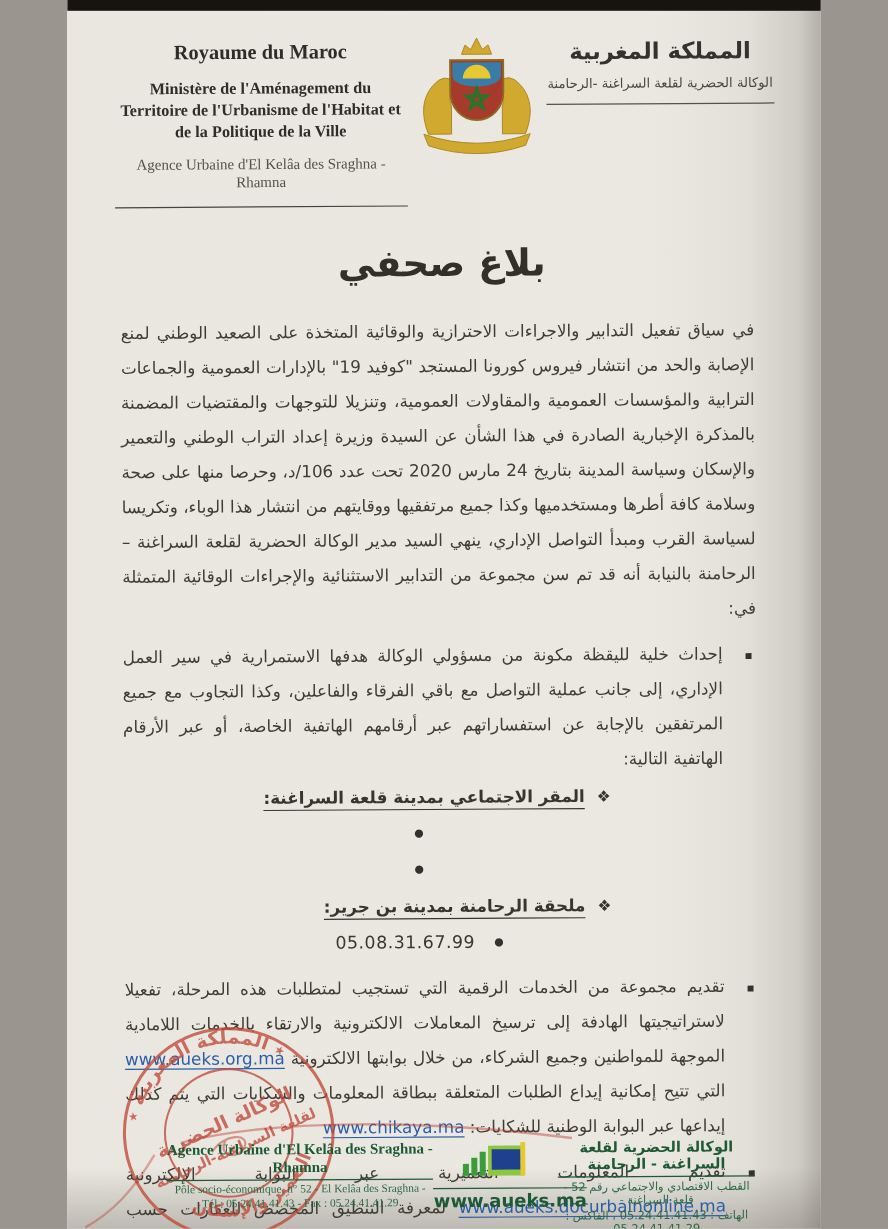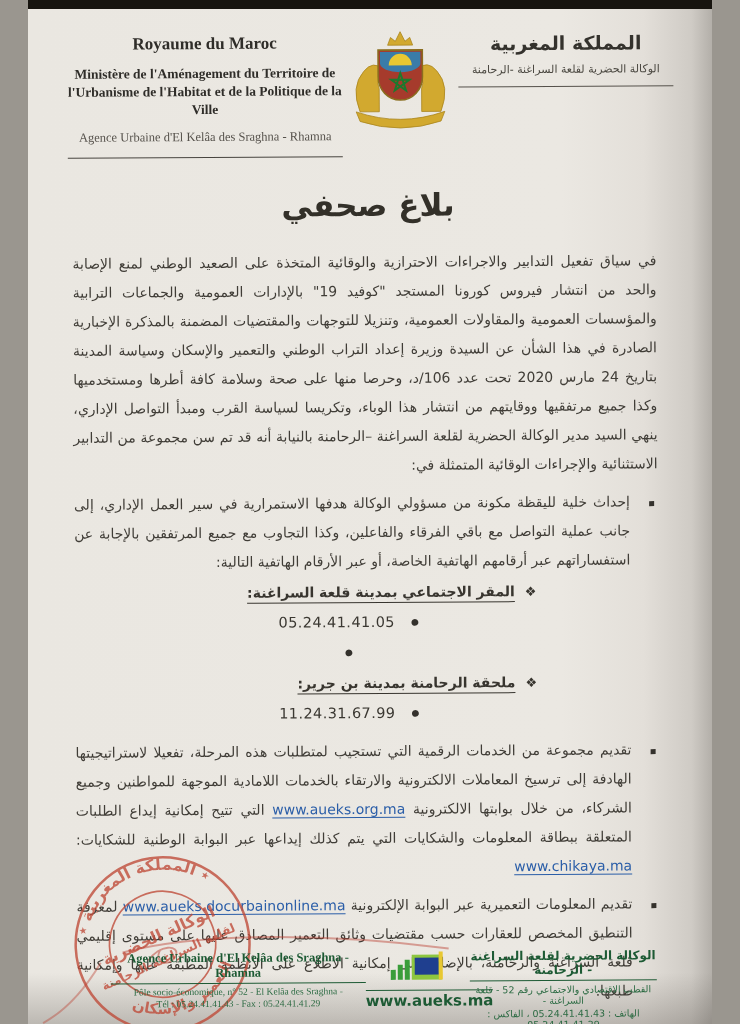--- a/index.html
+++ b/index.html
@@ -1,16 +1,16 @@
 <!DOCTYPE html>
 <html lang="ar"><head>
 <meta charset="utf-8">
 <style>
   html,body{margin:0;padding:0;background:#9a968f;}
-  .page{position:relative;width:684px;height:1024px;overflow:hidden;margin:0 auto;
+  .page{position:relative;width:628px;height:1024px;overflow:hidden;margin:0 auto;
     background:
       linear-gradient(180deg, rgba(0,0,0,0) 0%, rgba(0,0,0,0) 95%, rgba(70,64,58,.28) 100%),
       linear-gradient(90deg, #eae7e1 0%, #ebe8e2 78%, #e3dfd9 90%, #cfcbc5 97%, #b3afa9 100%),
       #eae7e1;
     font-family:"DejaVu Sans",sans-serif;}
   .topstrip{position:absolute;top:0;left:0;right:0;height:9px;background:#17140f;}
   .content{position:absolute;top:9px;left:0;right:0;bottom:0;transform:rotate(-0.35deg);}
 
   
   .header{display:flex;justify-content:space-between;align-items:flex-start;padding:24px 36px 0 42px;}
@@ -105,33 +105,32 @@
         <span class="mk">▪</span>
         <span>إحداث خلية لليقظة مكونة من مسؤولي الوكالة هدفها الاستمرارية في سير العمل الإداري، إلى جانب عملية التواصل مع باقي الفرقاء والفاعلين، وكذا التجاوب مع جميع المرتفقين بالإجابة عن استفساراتهم عبر أرقامهم الهاتفية الخاصة، أو عبر الأرقام الهاتفية التالية:</span>
       </div>
 
       <div class="ph-head">
         <span class="dm">❖</span>
         <span class="tx">المقر الاجتماعي بمدينة قلعة السراغنة:</span>
       </div>
       <div class="ph-num">
         <span class="dot">●</span>
-        <span class="num">05.24.41.41.05</span>
       </div>
       <div class="ph-num">
         <span class="dot">●</span>
       </div>
 
       <div class="ph-head">
         <span class="dm">❖</span>
         <span class="tx">ملحقة الرحامنة بمدينة بن جرير:</span>
       </div>
       <div class="ph-num">
         <span class="dot">●</span>
-        <span class="num">11.24.31.67.99</span>
+        <span class="num">05.08.31.67.99</span>
       </div>
 
       <div class="bullet">
         <span class="mk">▪</span>
         <span>تقديم مجموعة من الخدمات الرقمية التي تستجيب لمتطلبات هذه المرحلة، تفعيلا لاستراتيجيتها الهادفة إلى ترسيخ المعاملات الالكترونية والارتقاء بالخدمات اللامادية الموجهة للمواطنين وجميع الشركاء، من خلال بوابتها الالكترونية </span><span class="link">www.aueks.org.ma</span><span> التي تتيح إمكانية إيداع الطلبات المتعلقة ببطاقة المعلومات والشكايات التي يتم كذلك إيداعها عبر البوابة الوطنية للشكايات: </span><span class="link">www.chikaya.ma</span>
       </div>
 
       <div class="bullet">
         <span class="mk">▪</span>
         <span>تقديم المعلومات التعميرية عبر البوابة الإلكترونية </span><span class="link">www.aueks.docurbainonline.ma</span><span> لمعرفة التنطيق المخصص للعقارات حسب مقتضيات وثائق التعمير المصادق عليها على مستوى إقليمي قلعة السراغنة والرحامنة، بالإضافة إلى إمكانية الاطلاع على الأنظمة المطبقة عليها وإمكانية طبعها.</span>

